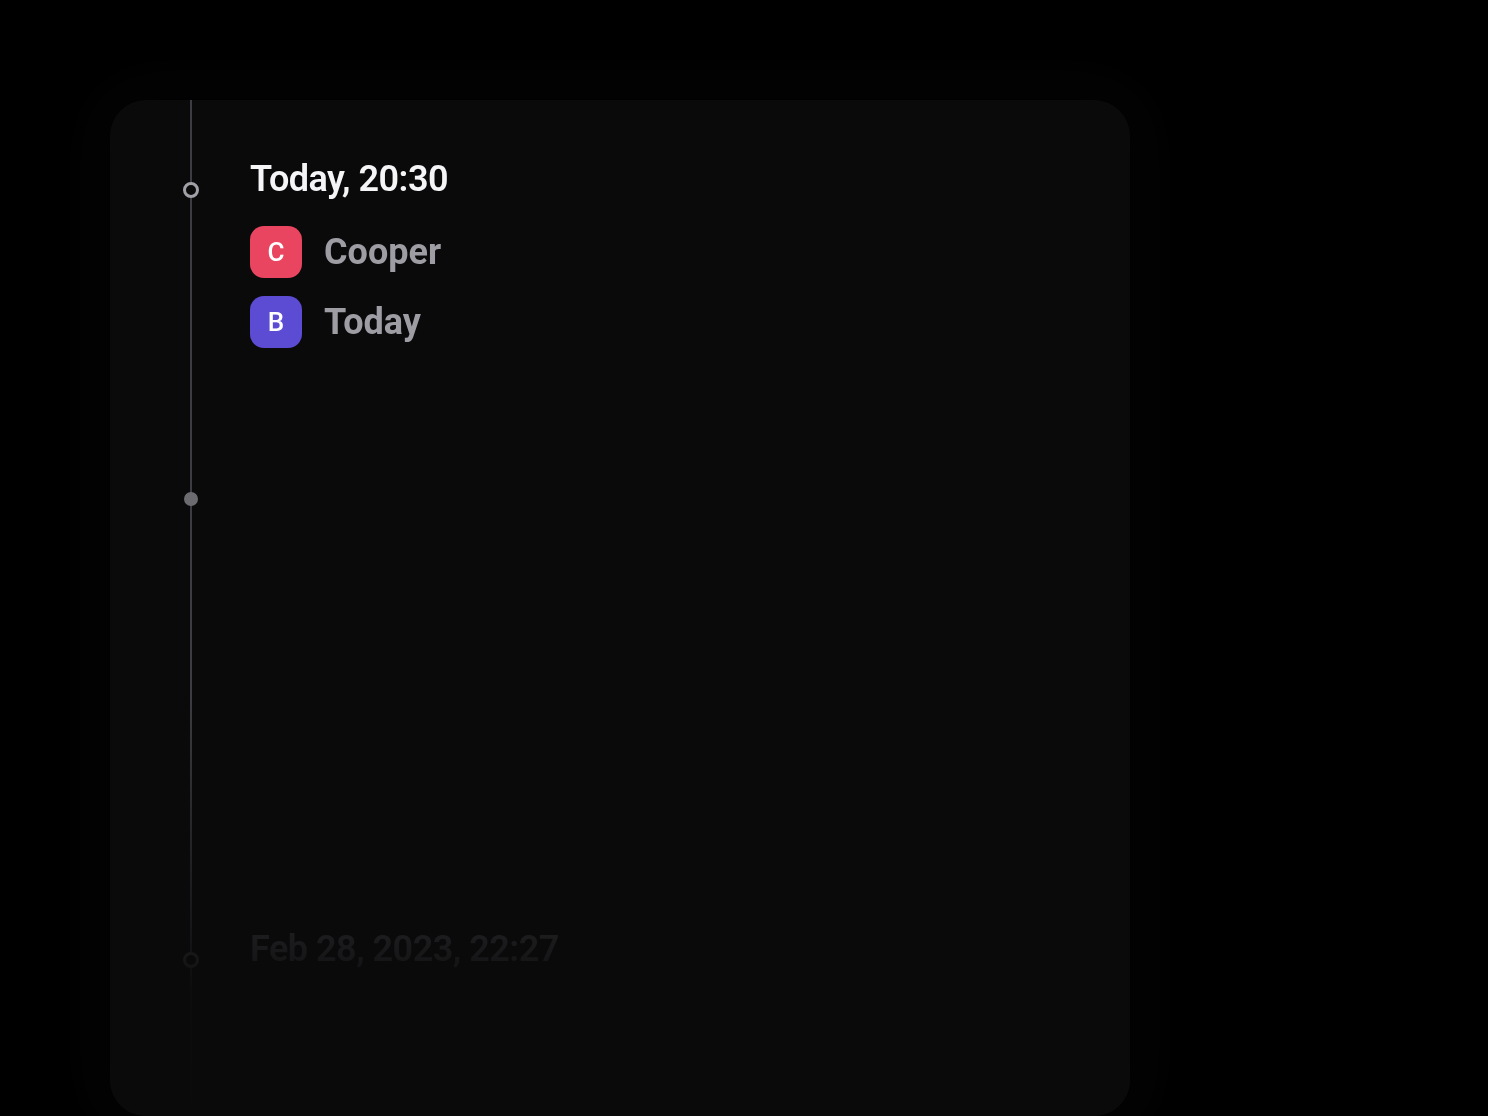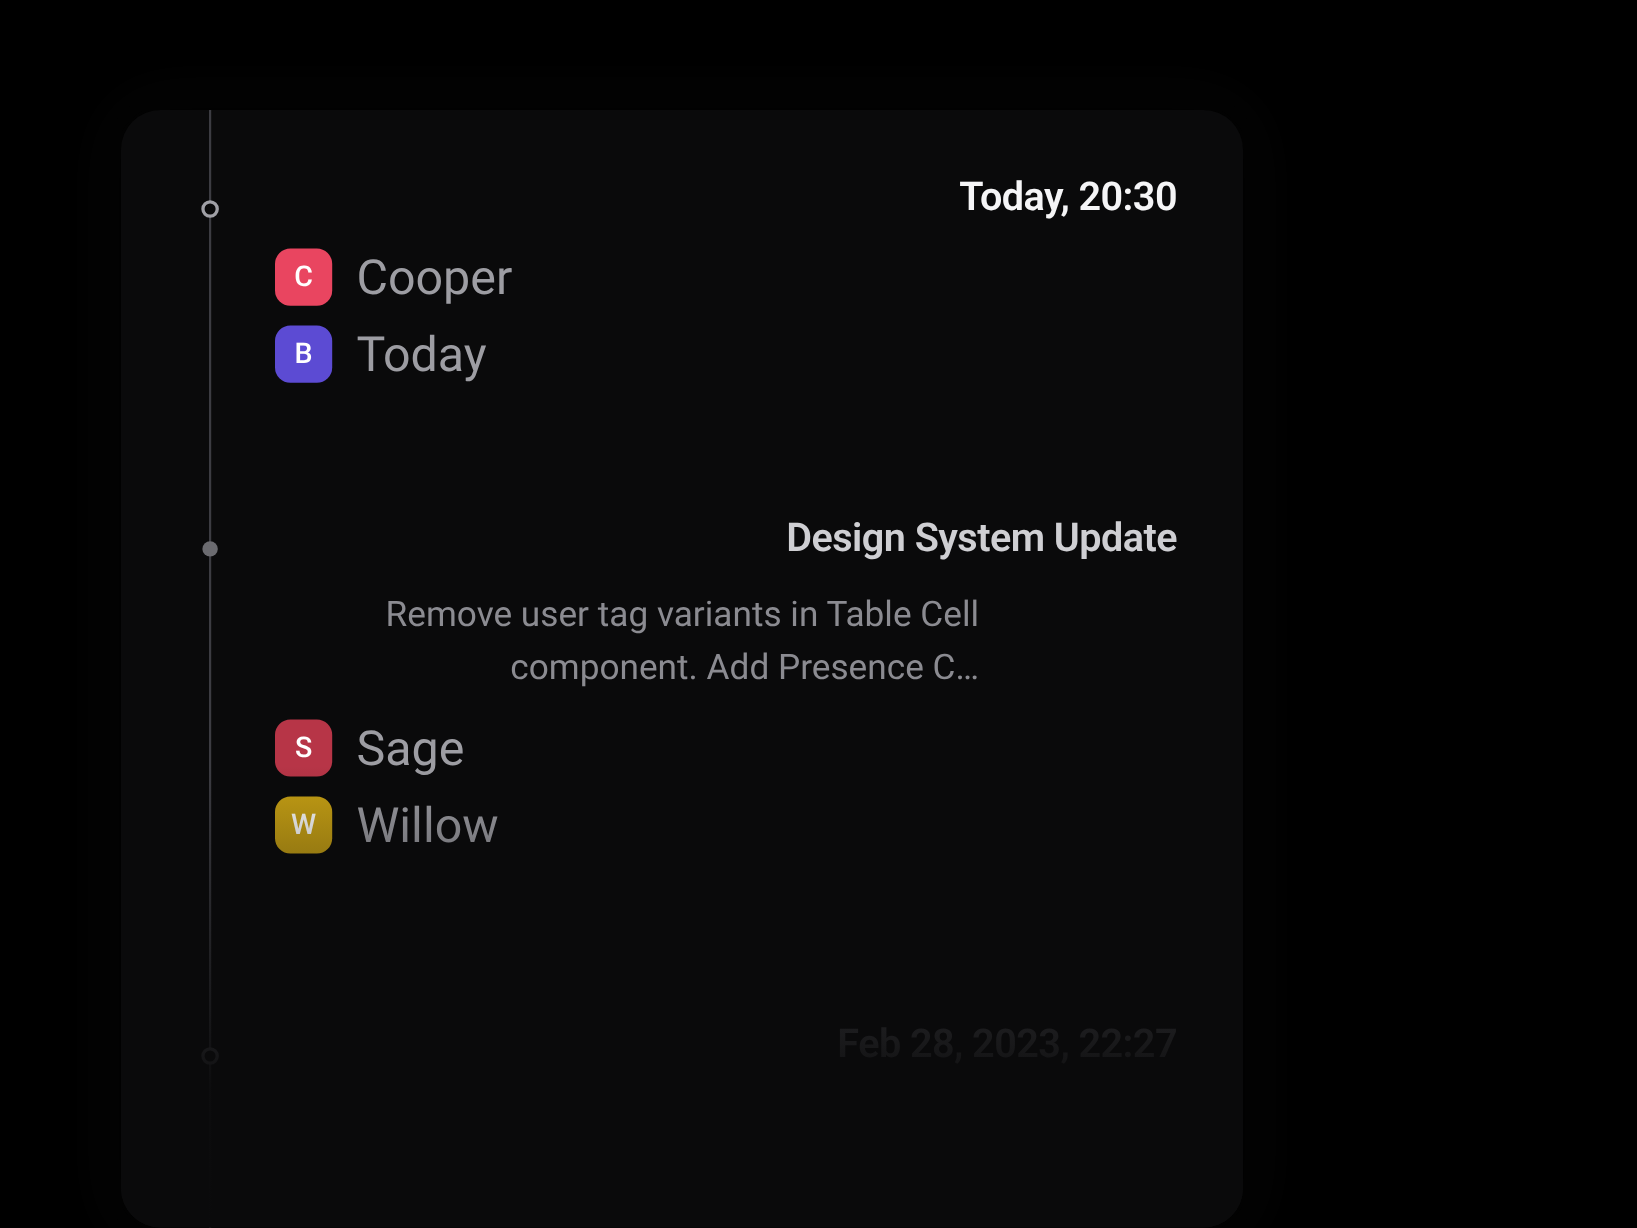--- a/index.html
+++ b/index.html
@@ -31,21 +31,20 @@
     left: 80px;
     top: 0;
     width: 2px;
     height: 100%;
     background: #3c3c42;
   }
   .entry {
     position: absolute;
     left: 140px;
     right: 60px;
-    text-align: right;
   }
   .dot {
     position: absolute;
     left: 81px;
     width: 16px;
     height: 16px;
     transform: translateX(-50%);
     border-radius: 50%;
   }
   .dot-ring {
@@ -91,22 +90,23 @@
     border-radius: 14px;
     display: flex;
     align-items: center;
     justify-content: center;
     font-size: 26px;
     font-weight: 500;
     color: #fff;
     flex: 0 0 52px;
   }
   .name {
-    font-size: 44px;
+    font-size: 36px;
     color: #9d9da3;
+    font-weight: bold;
   }
   .fade-bottom {
     position: absolute;
     left: 0; right: 0; bottom: 0;
     height: 420px;
     background: linear-gradient(to bottom, rgba(10,10,11,0) 0%, rgba(10,10,11,0.95) 70%, rgba(10,10,11,1) 100%);
     pointer-events: none;
   }
 </style>
 </head>
@@ -127,36 +127,20 @@
       </div>
       <div class="user-row">
         <div class="avatar" style="background:#5c4bd3">
           <span>B</span>
         </div>
         <span class="name">Today</span>
       </div>
     </div>
 
     <div class="dot dot-fill" style="top:392px"></div>
-    <div class="entry" style="top:368px">
-      <div class="title">Design System Update</div>
-      <div class="body">Remove user tag variants in Table Cell component. Add Presence C…</div>
-      <div class="user-row">
-        <div class="avatar" style="background:#b73547">
-          <span>S</span>
-        </div>
-        <span class="name">Sage</span>
-      </div>
-      <div class="user-row">
-        <div class="avatar" style="background:#c9a214">
-          <span>W</span>
-        </div>
-        <span class="name">Willow</span>
-      </div>
-    </div>
 
     <div class="dot dot-ring" style="top:852px;border-color:#5a5a60"></div>
     <div class="entry" style="top:828px">
       <div class="timestamp dim">Feb 28, 2023, 22:27</div>
     </div>
 
     <div class="fade-bottom"></div>
   </div>
 </div>
 

